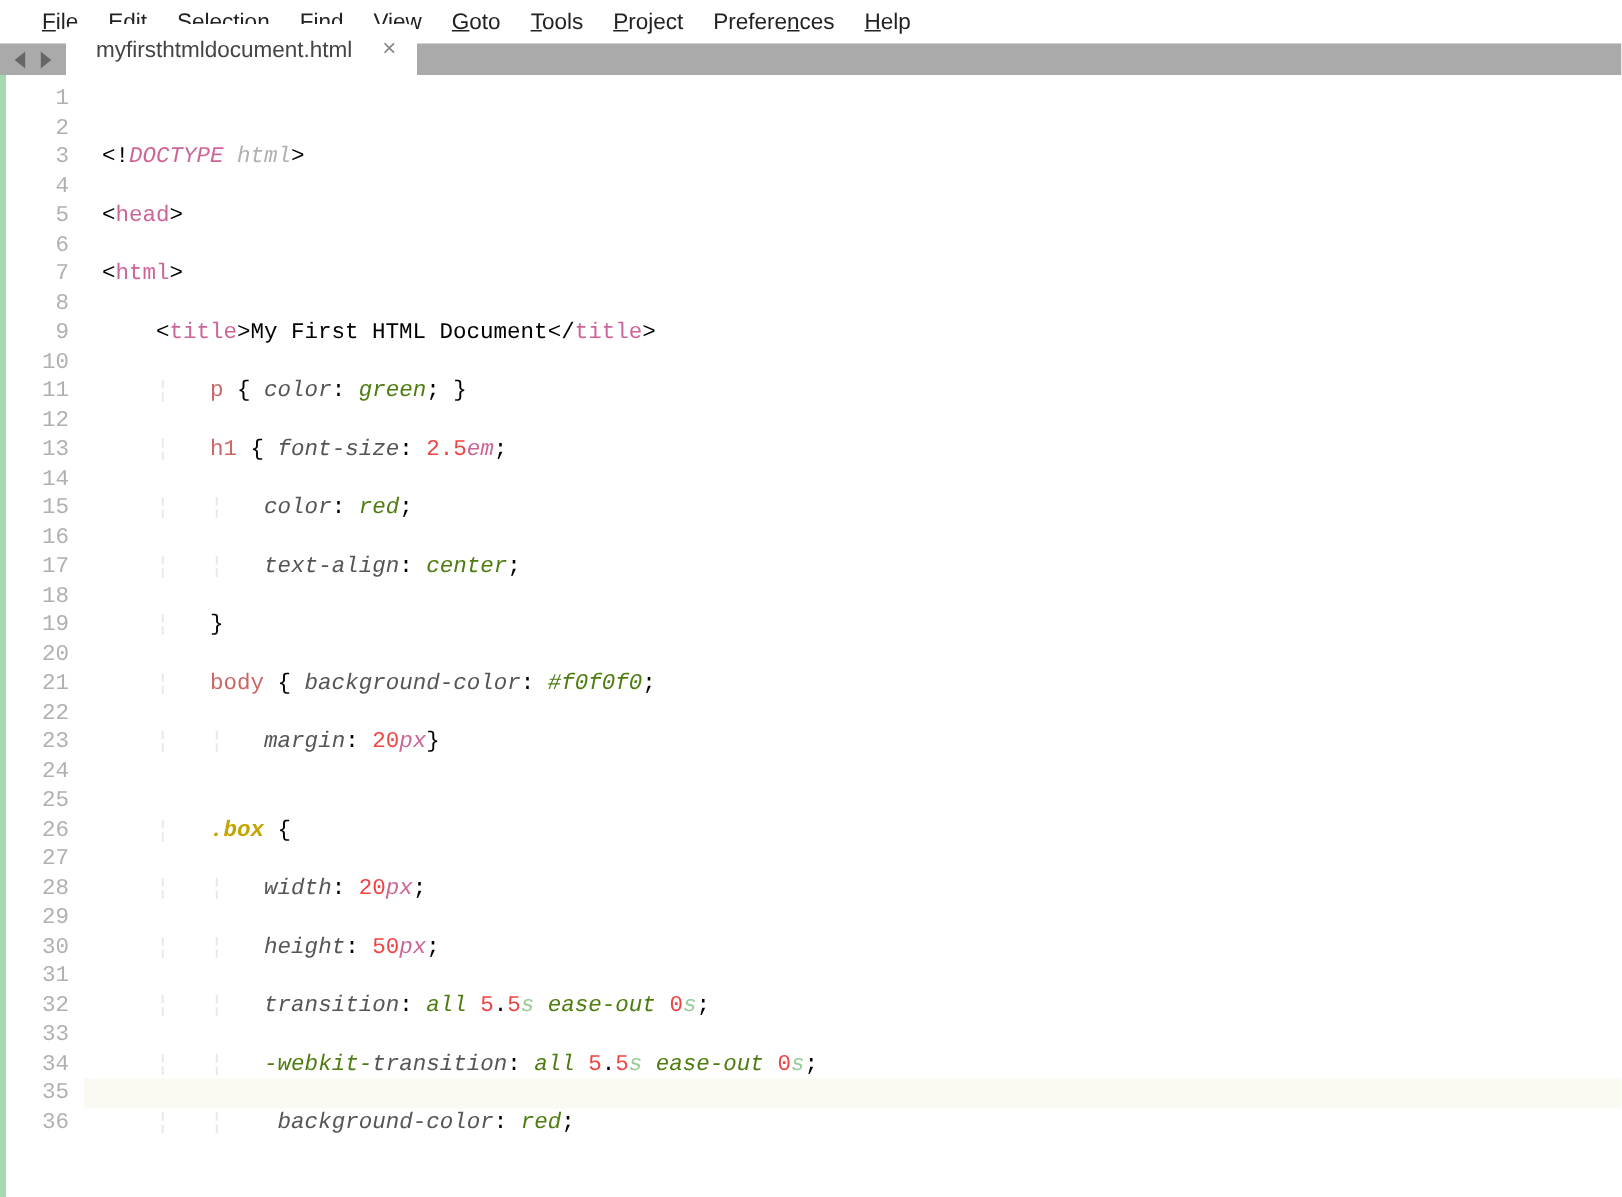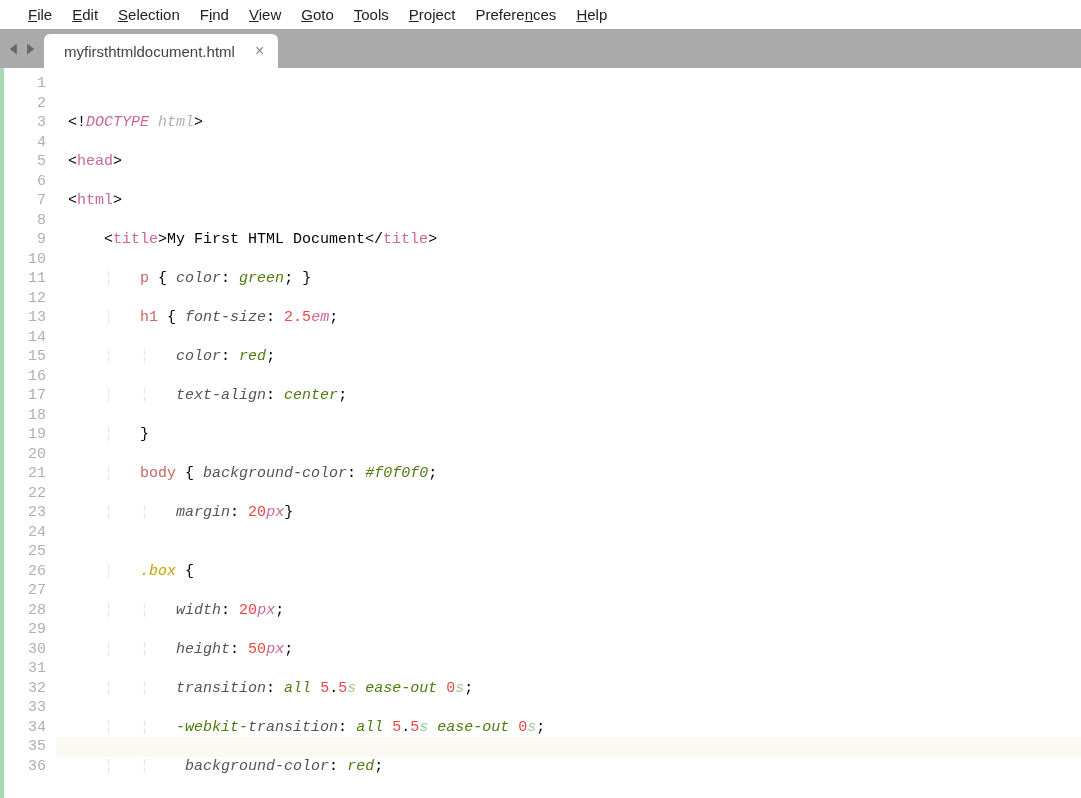--- a/index.html
+++ b/index.html
@@ -1,37 +1,37 @@
 <!DOCTYPE html>
 <html><head>
 <meta charset="utf-8">
 <style>
 * { margin: 0; padding: 0; box-sizing: border-box; }
 body { font-family: "Segoe UI", Arial, sans-serif; font-size: 14px; background: #fff; width: 1081px; height: 798px; overflow: hidden; }
 .menubar { display: flex; padding: 4px 18px; background: #fff; }
 .menubar span { padding: 2px 10px; cursor: default; font-size: 15px; color: #222; }
 .menubar span u { text-decoration: underline; }
-.tabbar { background: #aaa; height: 39px; display: flex; align-items: flex-end; }
+.tabbar { background: #aaa; height: 21px; display: flex; align-items: flex-end; }
 .navbtns { display: flex; align-items: center; padding: 0 6px; height: 100%; }
 .navbtns svg { margin: 0 1px; }
 .tab { background: #fff; border-radius: 6px 6px 0 0; padding: 8px 14px 8px 20px; display: flex; align-items: center; gap: 20px; font-size: 15px; color: #444; }
 .tab .close { color: #888; font-size: 16px; }
 .editor { display: flex; font-family: Consolas, "Courier New", monospace; font-size: 15px; line-height: 19.5px; position: relative; }
 .leftmark { width: 4px; background: #a7d8b0; position: absolute; left: 0; top: 0; bottom: 0; }
 .gutter { width: 56px; text-align: right; color: #b0b0b0; padding: 6px 10px 6px 0; user-select: none; background: #fff; }
 .gutter div { height: 19.5px; }
 .code { padding: 6px 0 6px 12px; white-space: pre; position: relative; flex: 1; }
 .hl-line { position: absolute; left: 0; right: 0; height: 19.5px; background: #fafaf2; z-index: -1; }
 .p-doctype { color: #b0b0b0; font-style: italic; }
 .p-doctype-kw { color: #cc6699; font-style: italic; }
 .p-tag { color: #cc6699; }
 .p-num { color: #ef4444; }
 .p-css-prop { color: #555; font-style: italic; }
 .p-css-sel { color: #c66; }
-.p-css-class { color: #c5a300; font-style: italic; }
+.p-css-class { color: #c5a300; font-style: italic; font-weight: bold; }
 .p-css-val { color: #4d7c0f; font-style: italic; }
 .p-css-unit { color: #cc6699; font-style: italic; }
 .p-css-time { color: #99cc99; font-style: italic; }
 .guide { color: #e8e8e8; }
 </style>
 </head>
 <body>
 
 <div class="menubar">
   <span><u>F</u><t>ile</t></span>

